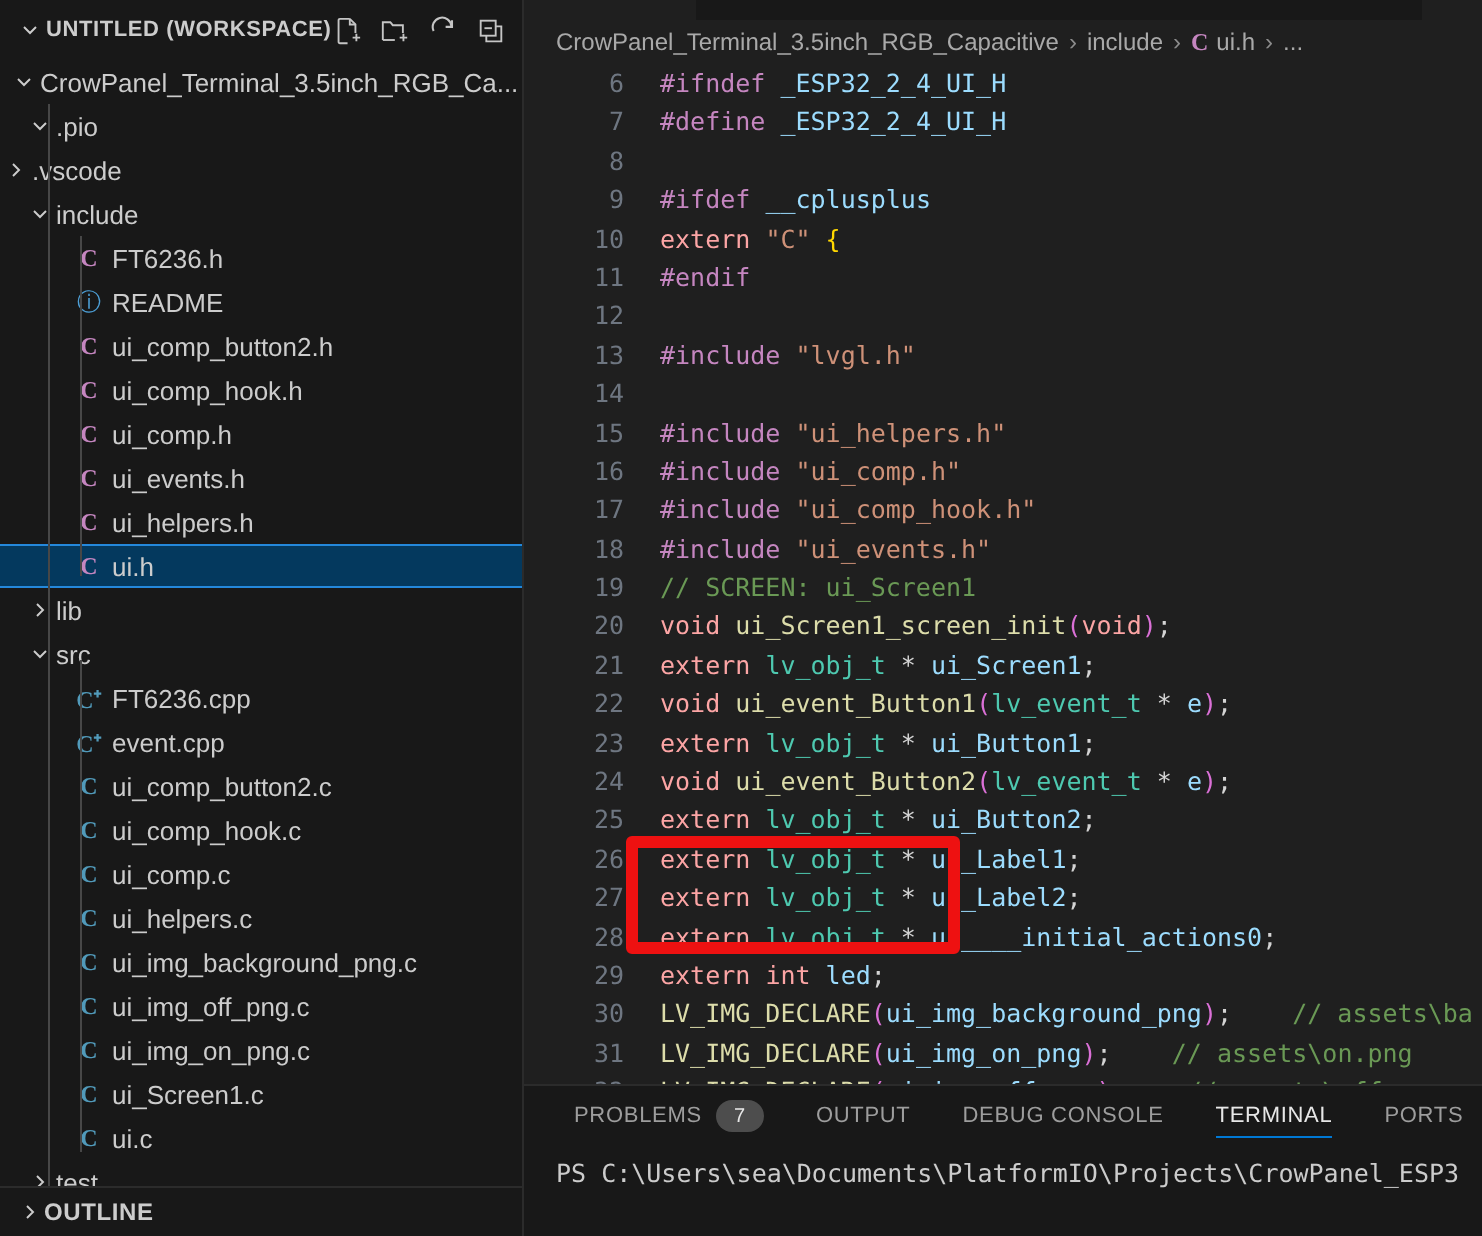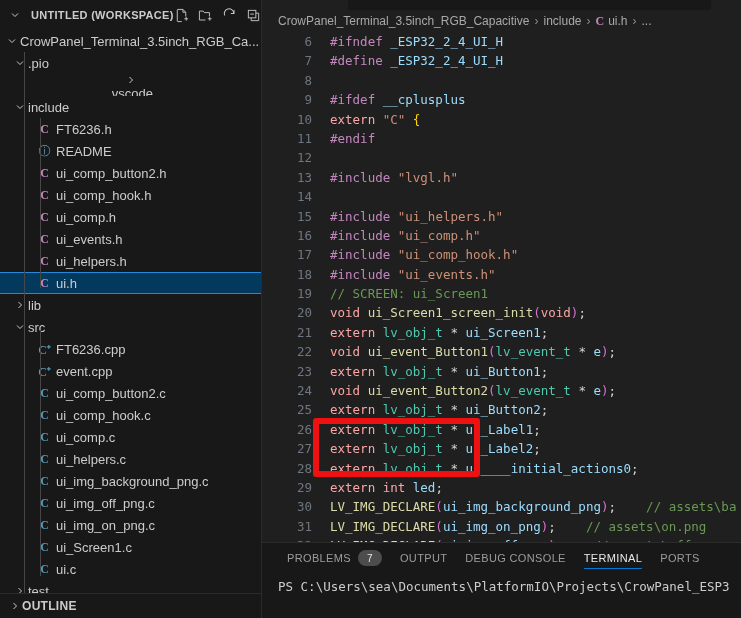--- a/index.html
+++ b/index.html
@@ -29,21 +29,21 @@
     background:#181818;
   }
   .chev{
     width:14px;min-width:14px;display:inline-flex;align-items:center;justify-content:center;
     color:#cccccc;
   }
   .chev svg{display:block;}
   .ws-title{
     font-size:11px;font-weight:bold;letter-spacing:.3px;
     color:#cccccc;text-transform:uppercase;white-space:nowrap;
-    margin-left:9px;
+    margin-left:1px;
   }
   .head-actions{margin-left:auto;display:flex;gap:8px;align-items:center;padding-right:4px;}
   .act{width:16px;height:16px;display:flex;align-items:center;justify-content:center;cursor:pointer;}
   .act svg{display:block;}
 
   .tree{
     flex:1;overflow:hidden;position:relative;
     background:#181818;
   }
   .row{
@@ -132,21 +132,21 @@
     pointer-events:none;
   }
 
   
   .panel{
     height:75px;min-height:75px;background:#181818;
     border-top:1px solid #2b2b2b;display:flex;flex-direction:column;
   }
   .paneltabs{
     height:30px;min-height:30px;display:flex;align-items:center;
-    padding-left:16px;gap:0px;
+    padding-left:16px;gap:8px;
   }
   .ptab{
     font-size:11px;letter-spacing:.35px;color:#9d9d9d;text-transform:uppercase;
     padding:0 9px;height:30px;display:flex;align-items:center;cursor:pointer;
     position:relative;
   }
   .ptab.active{color:#e7e7e7;}
   .ptab.active:after{
     content:"";position:absolute;left:9px;right:9px;bottom:4px;height:1px;background:#0078d4;
   }
@@ -217,21 +217,21 @@
           <span class="lbl">CrowPanel_Terminal_3.5inch_RGB_Ca...</span>
         </div>
         <div class="row" style="padding-left: 12px;">
           <span class="twisty">
             <svg width="12" height="12" viewBox="0 0 16 16">
               <path d="M4 6l4 4 4-4" fill="none" stroke="#cccccc" stroke-width="1.3"></path>
             </svg>
           </span>
           <span class="lbl">.pio</span>
         </div>
-        <div class="row" style="padding-left: 0; flex-direction: column;">
+        <div class="row" style="padding-left: 0;">
           <span class="twisty">
             <svg width="12" height="12" viewBox="0 0 16 16">
               <path d="M6 4l4 4-4 4" fill="none" stroke="#cccccc" stroke-width="1.3"></path>
             </svg>
           </span>
           <span class="lbl">.vscode</span>
         </div>
         <div class="row" style="padding-left: 12px;">
           <span class="twisty">
             <svg width="12" height="12" viewBox="0 0 16 16">

